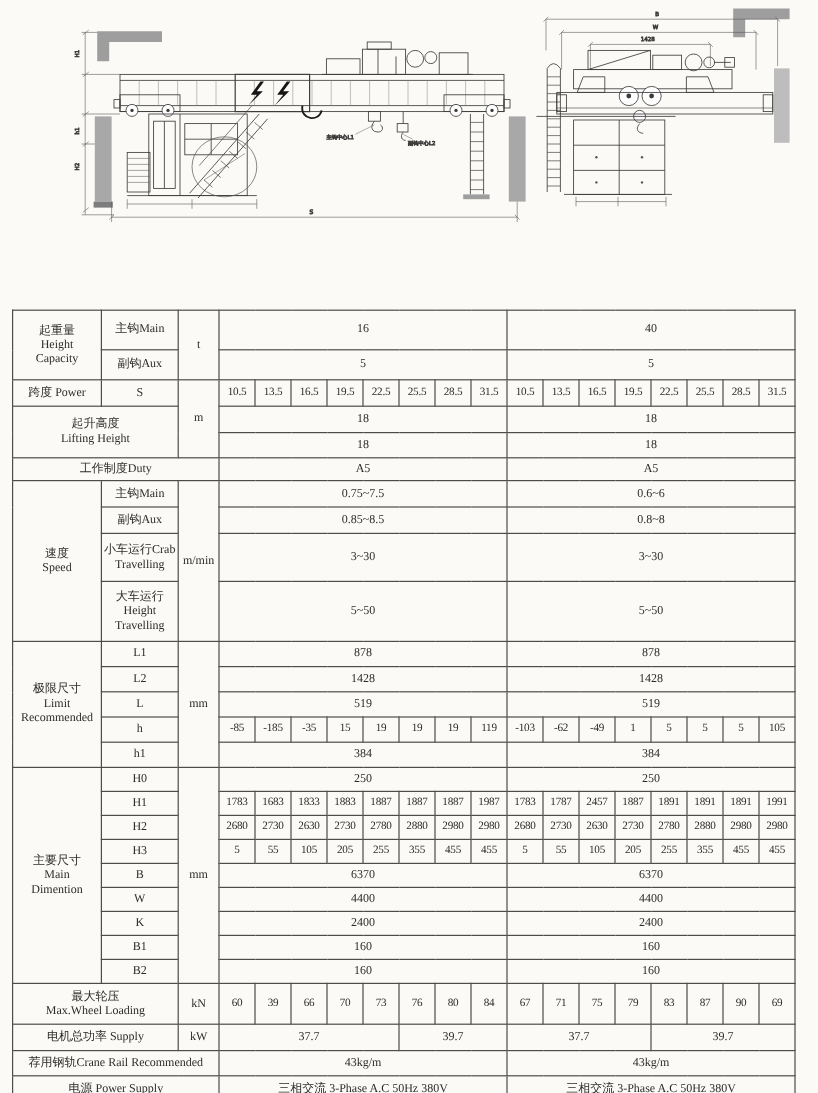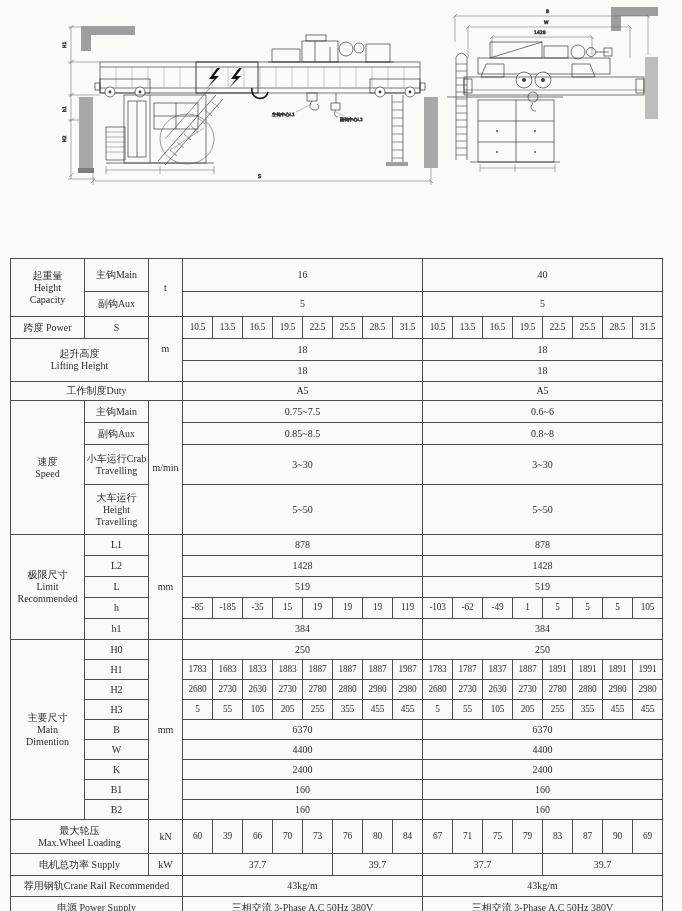--- a/index.html
+++ b/index.html
@@ -346,21 +346,21 @@
   <td class="num">1783</td>
   <td class="num">1683</td>
   <td class="num">1833</td>
   <td class="num">1883</td>
   <td class="num">1887</td>
   <td class="num">1887</td>
   <td class="num">1887</td>
   <td class="num">1987</td>
   <td class="num">1783</td>
   <td class="num">1787</td>
-  <td class="num">1837</td>
+  <td class="num">2457</td>
   <td class="num">1887</td>
   <td class="num">1891</td>
   <td class="num">1891</td>
   <td class="num">1891</td>
   <td class="num">1991</td>
 </tr>
 <tr style="height:20px">
   <td>H2</td>
   <td class="num">2680</td>
   <td class="num">2730</td>

